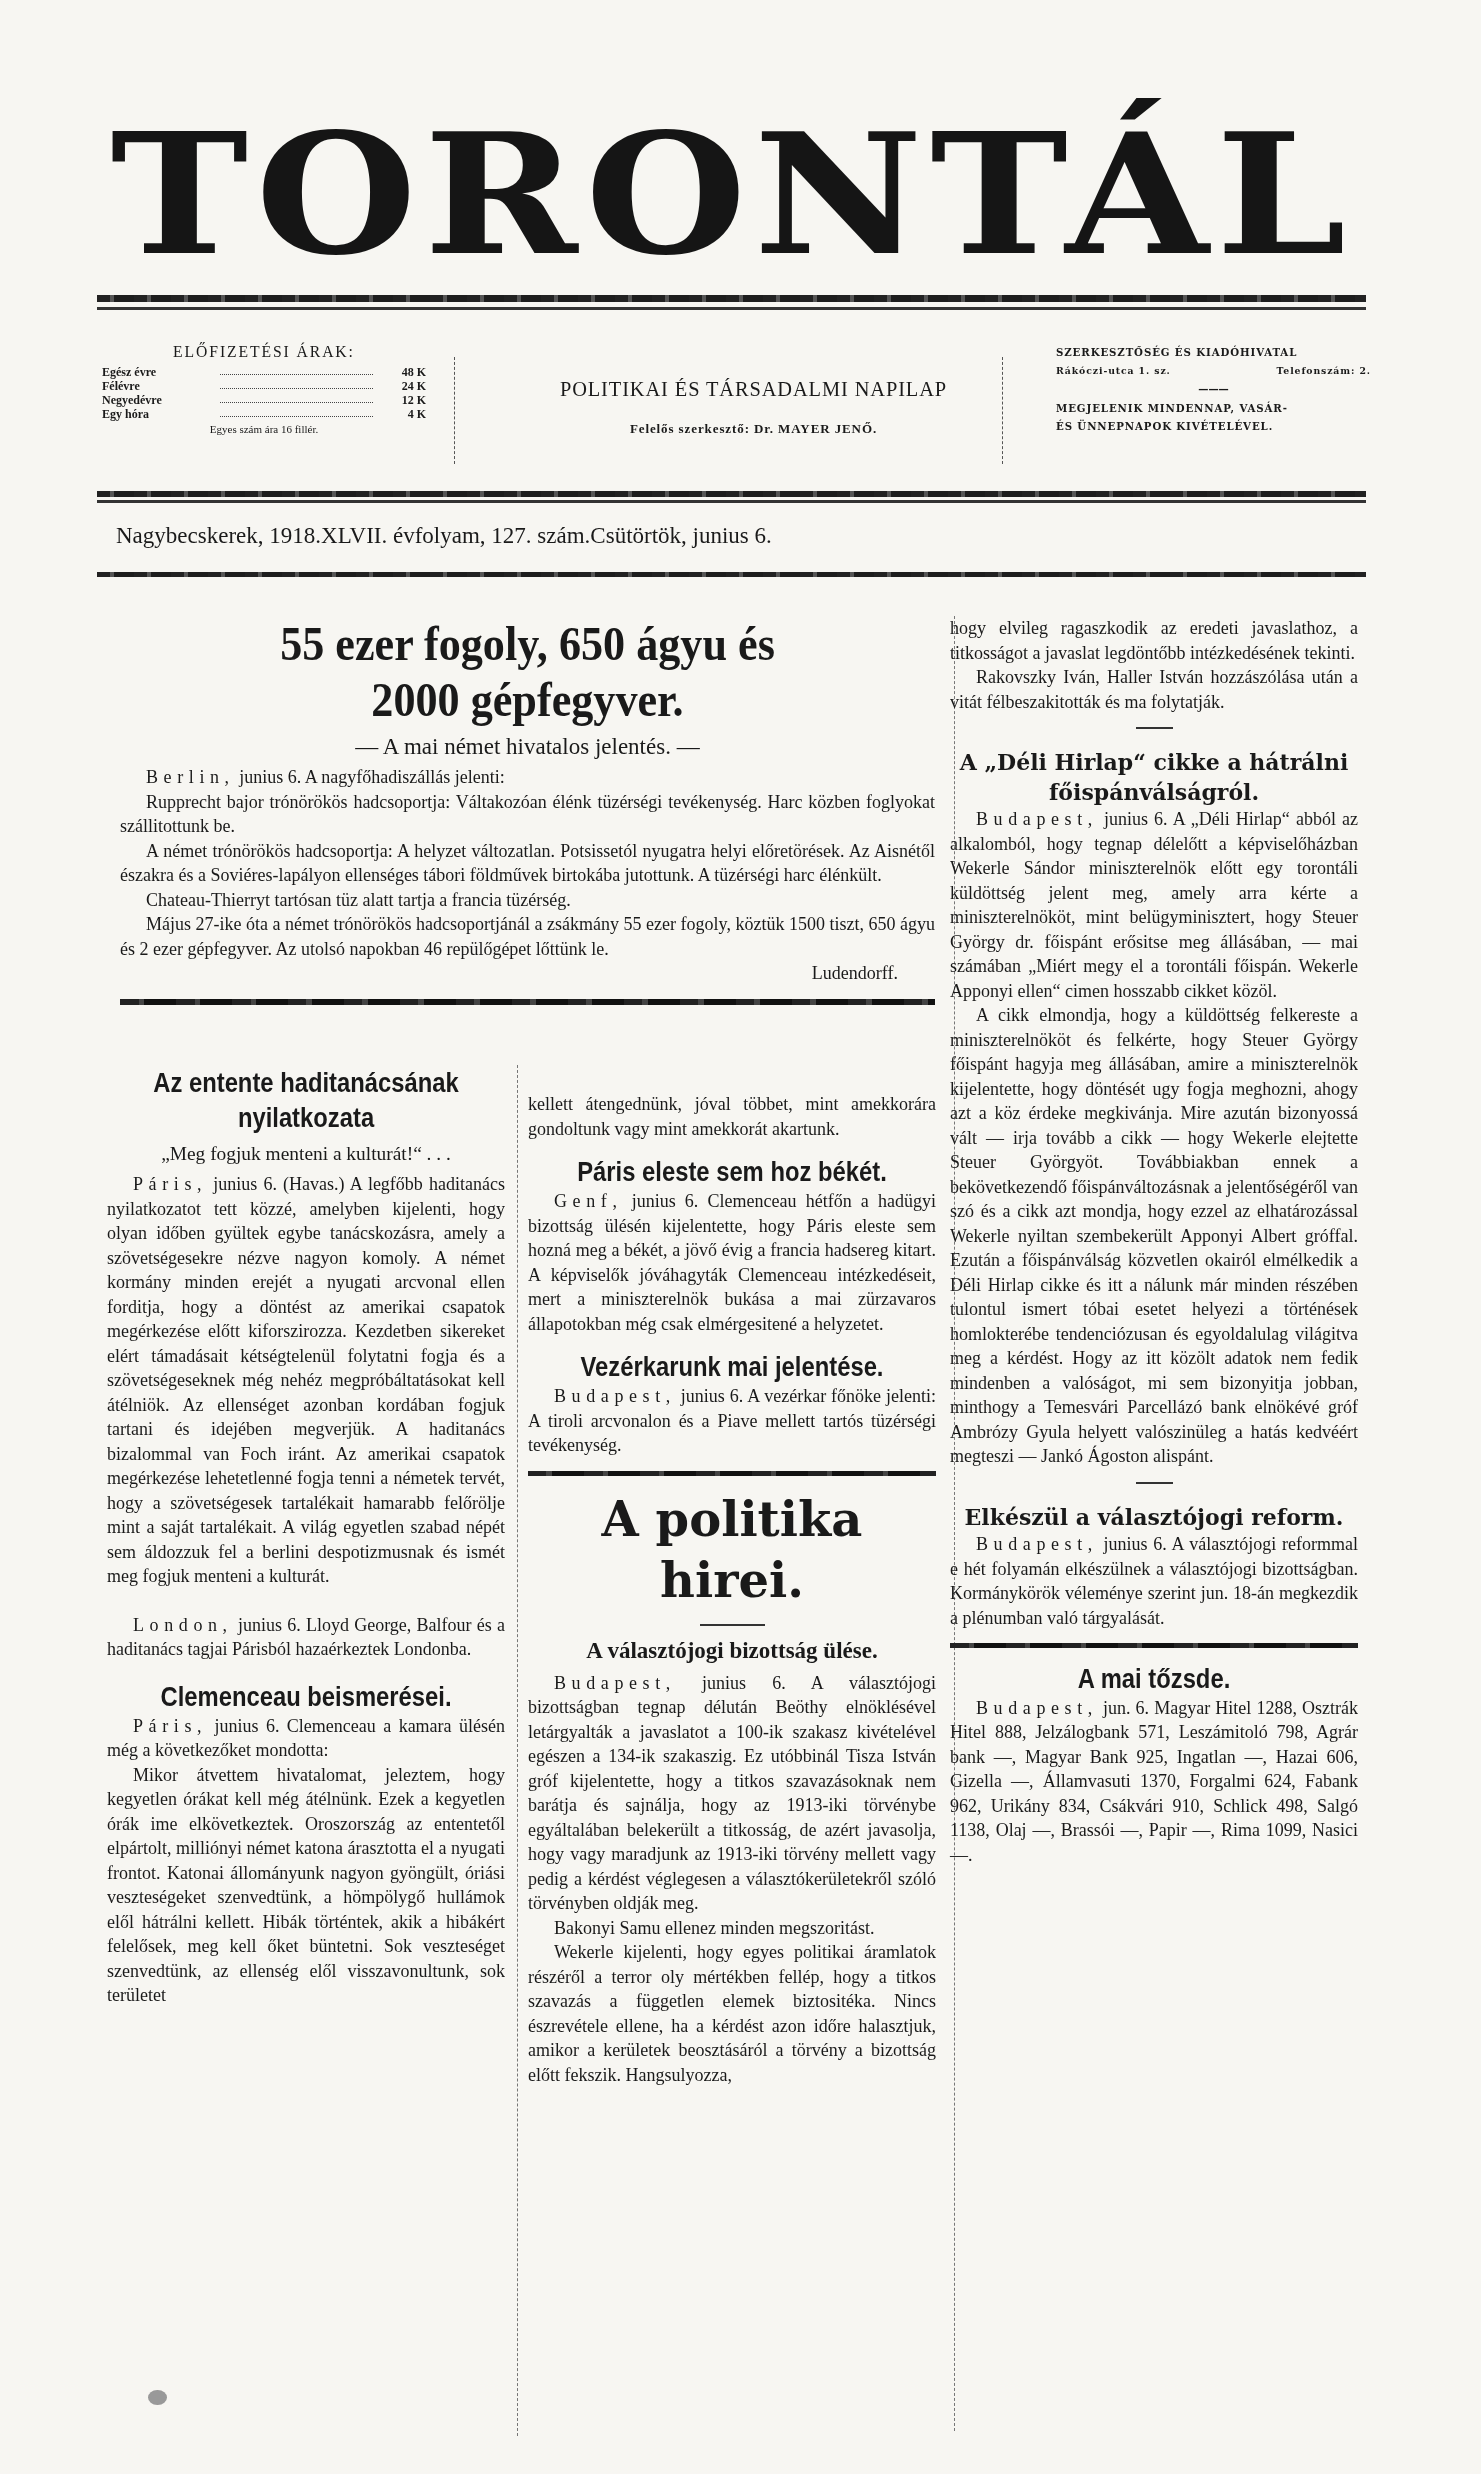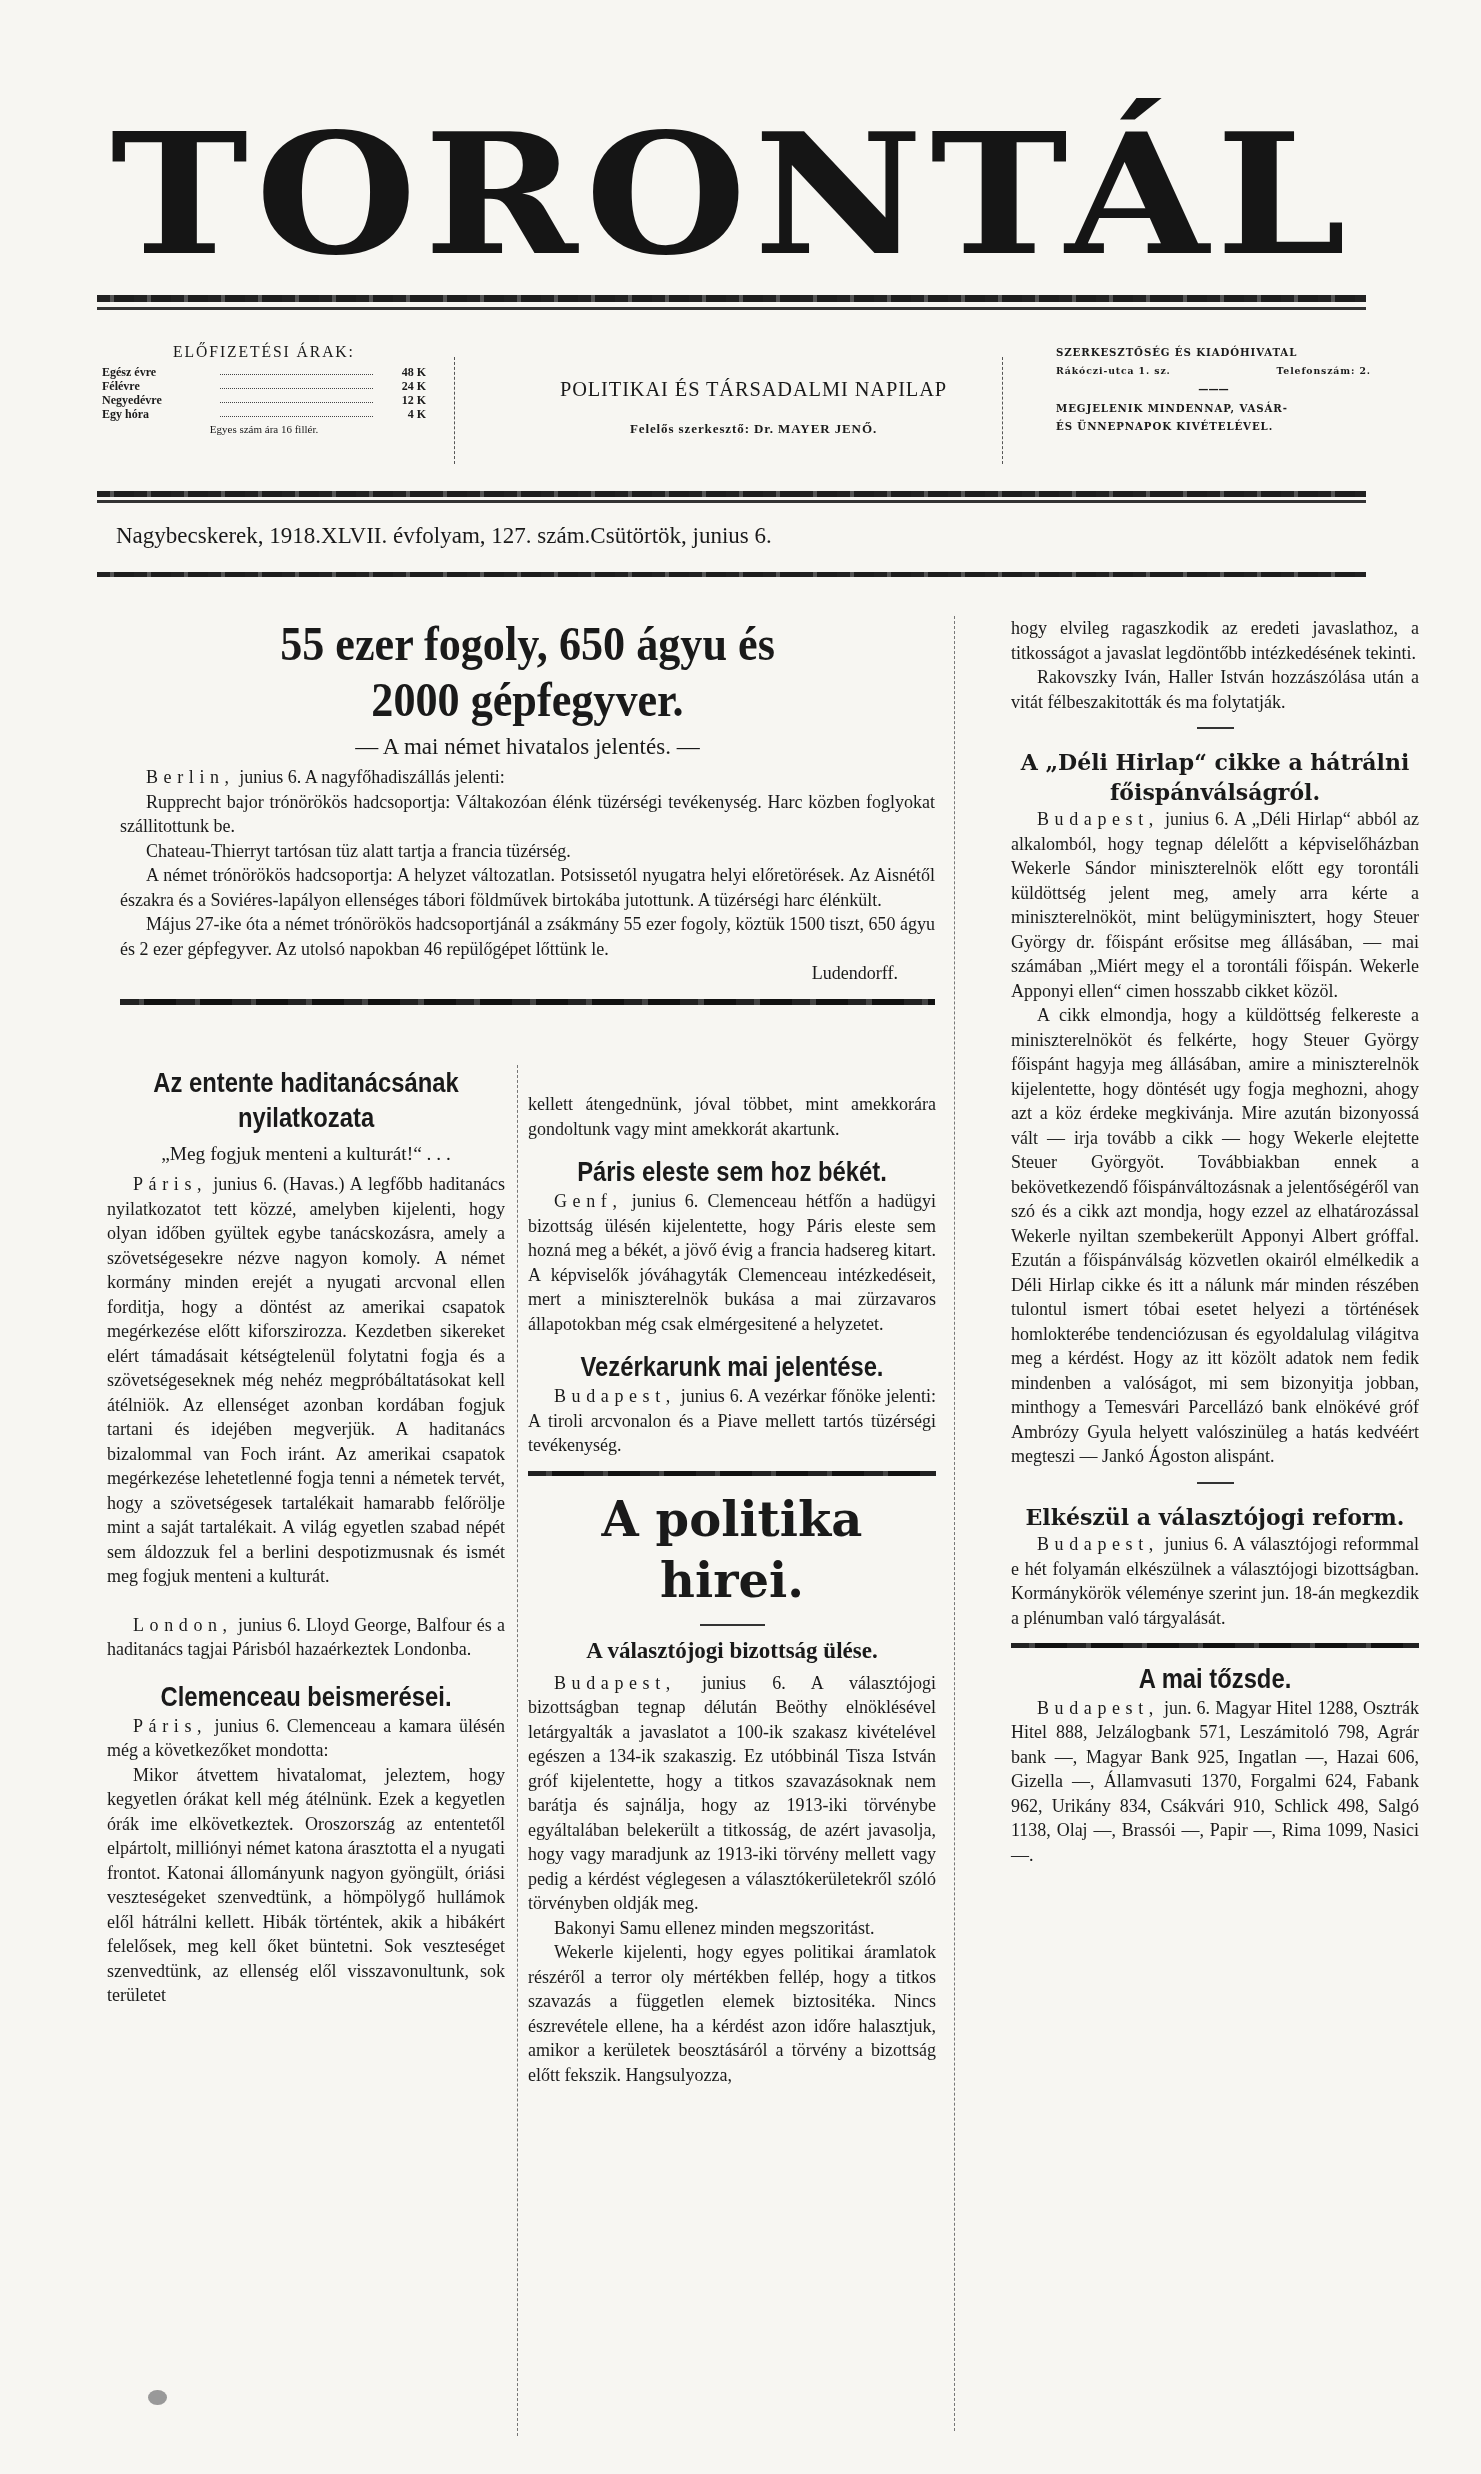--- a/index.html
+++ b/index.html
@@ -98,22 +98,22 @@
   <span>Csütörtök, junius 6.</span>
 </div>
 <div class="rule-thick" style="top:572px; height:4.6px;"></div>
 
 <div class="col" style="left:120px; top:616px; width:815px;">
   <h1 class="lead">55 ezer fogoly, 650 ágyu és</h1>
   <h1 class="lead">2000 gépfegyver.</h1>
   <div class="subhead">— A mai német hivatalos jelentés. —</div>
   <p><span class="spaced">Berlin,</span><span> junius 6. A nagyfőhadiszállás jelenti:</span></p>
   <p>Rupprecht bajor trónörökös hadcsoportja: Váltakozóan élénk tüzérségi tevékenység. Harc közben foglyokat szállitottunk be.</p>
+  <p>A német trónörökös hadcsoportja: A helyzet változatlan. Potsissetól nyugatra helyi előretörések. Az Aisnétől északra és a Soviéres-lapályon ellenséges tábori földművek birtokába jutottunk. A tüzérségi harc élénkült.</p>
   <p>Chateau-Thierryt tartósan tüz alatt tartja a francia tüzérség.</p>
-  <p>A német trónörökös hadcsoportja: A helyzet változatlan. Potsissetól nyugatra helyi előretörések. Az Aisnétől északra és a Soviéres-lapályon ellenséges tábori földművek birtokába jutottunk. A tüzérségi harc élénkült.</p>
   <p>Május 27-ike óta a német trónörökös hadcsoportjánál a zsákmány 55 ezer fogoly, köztük 1500 tiszt, 650 ágyu és 2 ezer gépfegyver. Az utolsó napokban 46 repülőgépet lőttünk le.</p>
   <div class="signature">Ludendorff.</div>
   <div class="hr-dark"></div>
 </div>
 
 <div class="col" style="left:107px; top:1065px; width:398px;">
   <h2 class="h-cond">Az entente haditanácsának nyilatkozata</h2>
   <div class="subhead" style="font-size:19.4px;">„Meg fogjuk menteni a kulturát!“ . . .</div>
   <p><span class="spaced">Páris,</span><span> junius 6. (Havas.) A legfőbb haditanács nyilatkozatot tett közzé, amelyben kijelenti, hogy olyan időben gyültek egybe tanácskozásra, amely a szövetségesekre nézve nagyon komoly. A német kormány minden erejét a nyugati arcvonal ellen forditja, hogy a döntést az amerikai csapatok megérkezése előtt kiforszirozza. Kezdetben sikereket elért támadásait kétségtelenül folytatni fogja és a szövetségeseknek még nehéz megpróbáltatásokat kell átélniök. Az ellenséget azonban kordában fogjuk tartani és idejében megverjük. A haditanács bizalommal van Foch iránt. Az amerikai csapatok megérkezése lehetetlenné fogja tenni a németek tervét, hogy a szövetségesek tartalékait hamarabb felőrölje mint a saját tartalékait. A világ egyetlen szabad népét sem áldozzuk fel a berlini despotizmusnak és ismét meg fogjuk menteni a kulturát.</span></p>
   <p style="margin-top:24px;"><span class="spaced">London,</span><span> junius 6. Lloyd George, Balfour és a haditanács tagjai Párisból hazaérkeztek Londonba.</span></p>
@@ -132,21 +132,21 @@
   <div class="hr-dark"></div>
   <h2 class="h-big">A politika hirei.</h2>
   <div class="hr-small"></div>
   <h3 class="h-med">A választójogi bizottság ülése.</h3>
   <p><span class="spaced">Budapest,</span><span> junius 6. A választójogi bizottságban tegnap délután Beöthy elnöklésével letárgyalták a javaslatot a 100-ik szakasz kivételével egészen a 134-ik szakaszig. Ez utóbbinál Tisza István gróf kijelentette, hogy a titkos szavazásoknak nem barátja és sajnálja, hogy az 1913-iki törvénybe egyáltalában belekerült a titkosság, de azért javasolja, hogy vagy maradjunk az 1913-iki törvény mellett vagy pedig a kérdést véglegesen a választókerületekről szóló törvényben oldják meg.</span></p>
   <p>Bakonyi Samu ellenez minden megszoritást.</p>
   <p>Wekerle kijelenti, hogy egyes politikai áramlatok részéről a terror oly mértékben fellép, hogy a titkos szavazás a független elemek biztositéka. Nincs észrevétele ellene, ha a kérdést azon időre halasztjuk, amikor a kerületek beosztásáról a törvény a bizottság előtt fekszik. Hangsulyozza,</p>
 </div>
 <div class="colrule" style="left:954px; top:616px; height:1815px;"></div>
 
-<div class="col" style="left:1011px; top:616px; width:408px;">
+<div class="col" style="left:950px; top:616px; width:408px;">
   <p style="text-indent:0;">hogy elvileg ragaszkodik az eredeti javaslathoz, a titkosságot a javaslat legdöntőbb intézkedésének tekinti.</p>
   <p>Rakovszky Iván, Haller István hozzászólása után a vitát félbeszakitották és ma folytatják.</p>
   <div class="hr-small" style="width:37px;"></div>
   <h3 class="h-serif" style="margin-top:18.5px;">A „Déli Hirlap“ cikke a hátrálni főispánválságról.</h3>
   <p><span class="spaced">Budapest,</span><span> junius 6. A „Déli Hirlap“ abból az alkalomból, hogy tegnap délelőtt a képviselőházban Wekerle Sándor miniszterelnök előtt egy torontáli küldöttség jelent meg, amely arra kérte a miniszterelnököt, mint belügyminisztert, hogy Steuer György dr. főispánt erősitse meg állásában, — mai számában „Miért megy el a torontáli főispán. Wekerle Apponyi ellen“ cimen hosszabb cikket közöl.</span></p>
   <p>A cikk elmondja, hogy a küldöttség felkereste a miniszterelnököt és felkérte, hogy Steuer György főispánt hagyja meg állásában, amire a miniszterelnök kijelentette, hogy döntését ugy fogja meghozni, ahogy azt a köz érdeke megkivánja. Mire azután bizonyossá vált — irja tovább a cikk — hogy Wekerle elejtette Steuer Györgyöt. Továbbiakban ennek a bekövetkezendő főispánváltozásnak a jelentőségéről van szó és a cikk azt mondja, hogy ezzel az elhatározással Wekerle nyiltan szembekerült Apponyi Albert gróffal. Ezután a főispánválság közvetlen okairól elmélkedik a Déli Hirlap cikke és itt a nálunk már minden részében tulontul ismert tóbai esetet helyezi a történések homlokterébe tendenciózusan és egyoldalulag világitva meg a kérdést. Hogy az itt közölt adatok nem fedik mindenben a valóságot, mi sem bizonyitja jobban, minthogy a Temesvári Parcellázó bank elnökévé gróf Ambrózy Gyula helyett valószinüleg a hatás kedvéért megteszi — Jankó Ágoston alispánt.</p>
   <div class="hr-small" style="width:37px;"></div>
   <h3 class="h-serif" style="margin-top:18.5px;">Elkészül a választójogi reform.</h3>
   <p><span class="spaced">Budapest,</span><span> junius 6. A választójogi reformmal e hét folyamán elkészülnek a választójogi bizottságban. Kormánykörök véleménye szerint jun. 18-án megkezdik a plénumban való tárgyalását.</span></p>
   <div class="hr-dark" style="height:4.6px;"></div>

